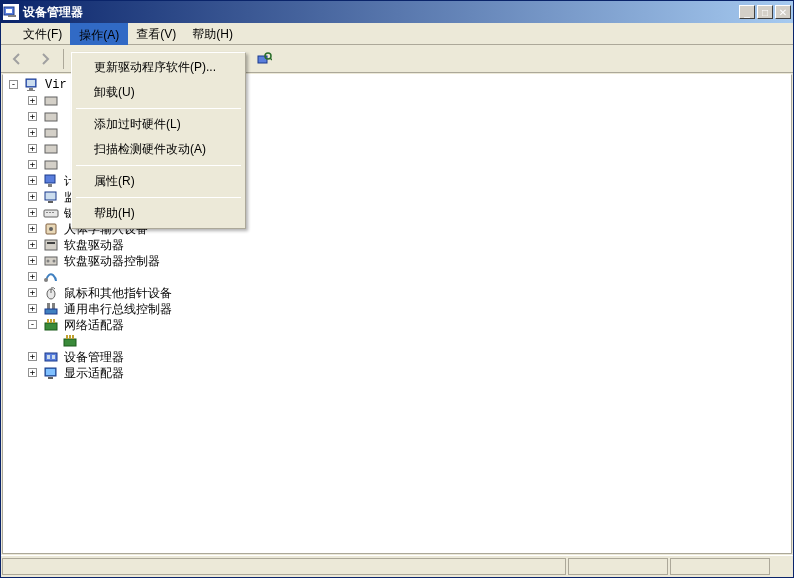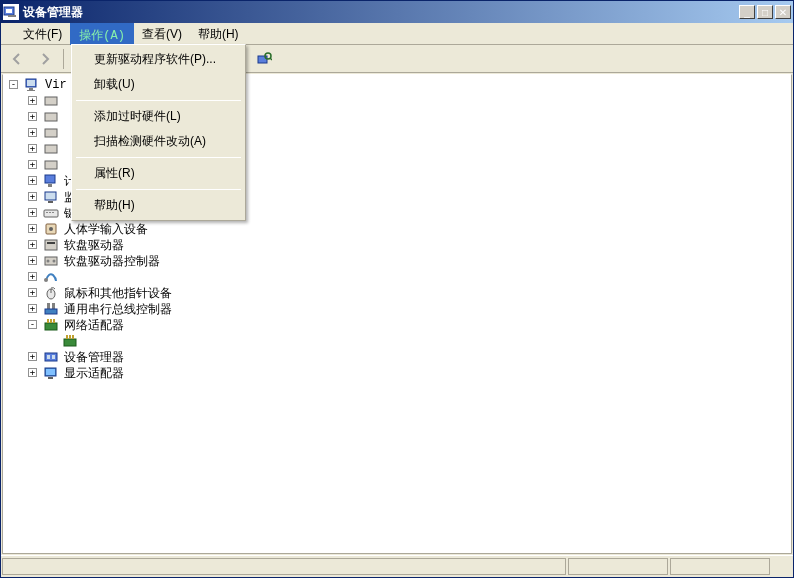--- a/index.html
+++ b/index.html
@@ -6,36 +6,36 @@
 body { font-family: "SimSun", "宋体", sans-serif; font-size: 12px; background: #ece9d8; width: 794px; height: 578px; overflow: hidden; position: relative; }
 .window { width: 794px; height: 578px; border: 1px solid #0a246a; background: #ece9d8; display: flex; flex-direction: column; }
 .titlebar { height: 22px; background: linear-gradient(to right, #0a246a, #a6caf0); color: white; display: flex; align-items: center; padding: 0 2px; font-size: 12px; }
 .titlebar-icon { width: 16px; height: 16px; margin-right: 4px; background: #fff; display: inline-block; }
 .titlebar-icon svg { width: 16px; height: 16px; }
 .titlebar-text { flex: 1; font-weight: bold; }
 .titlebar-btns { display: flex; gap: 0; }
 .titlebar-btn { width: 16px; height: 14px; background: #d4d0c8; border: 1px solid #fff; border-right-color: #404040; border-bottom-color: #404040; display: flex; align-items: center; justify-content: center; font-family: Arial; font-size: 10px; margin-left: 2px; cursor: pointer; }
 .menubar { height: 22px; background: #ece9d8; border-bottom: 1px solid #aca899; display: flex; align-items: flex-start; padding-left: 14px; }
 .menu-item { padding: 3px 8px; cursor: pointer; display: flex; align-items: center; }
-.menu-item.active { background: #316ac5; color: #86efac; border: 1px solid #316ac5; font-family: Liberation Mono, monospace; }
+.menu-item.active { background: #316ac5; color: #000000; border: 1px solid #316ac5; }
 .toolbar { height: 28px; background: #ece9d8; border-bottom: 1px solid #aca899; display: flex; align-items: center; padding: 0 4px; gap: 4px; }
 .tool-btn { width: 24px; height: 22px; display: flex; align-items: center; justify-content: center; cursor: pointer; }
 .tool-btn svg { width: 16px; height: 16px; }
 .tool-sep { width: 1px; height: 20px; background: #aca899; margin: 0 2px; }
 .content { flex: 1; background: #fff; border: 1px solid #aca899; border-top: 1px solid #fff; margin: 1px; overflow: auto; position: relative; }
 .tree { padding: 2px; }
 .tree-node { display: flex; align-items: center; height: 16px; white-space: nowrap; }
 .tree-indent { display: inline-block; width: 19px; height: 16px; position: relative; }
 .tree-toggle { width: 9px; height: 9px; border: 1px solid #919191; background: #fff; display: inline-flex; align-items: center; justify-content: center; font-size: 9px; line-height: 7px; font-family: monospace; position: absolute; left: 4px; top: 3px; cursor: pointer; }
 .tree-icon { width: 16px; height: 16px; margin-right: 3px; display: inline-flex; align-items: center; justify-content: center; }
 .tree-icon svg { width: 16px; height: 16px; }
 .tree-label { padding: 0 2px; }
 .tree-label.selected { background: #316ac5; color: white; font-family: "Courier New", monospace; font-size: 11px; }
 .tree-label.mono { font-family: "Courier New", monospace; font-size: 12px; }
-.dropdown-menu { position: absolute; left: 71px; top: 44px; background: #ece9d8; border: 1px solid #aca899; box-shadow: 2px 2px 3px rgba(0,0,0,0.3); z-index: 100; padding: 2px; border-top-color: #fff; border-left-color: #fff; width: 175px; }
+.dropdown-menu { position: absolute; left: 71px; top: 52px; background: #ece9d8; border: 1px solid #aca899; box-shadow: 2px 2px 3px rgba(0,0,0,0.3); z-index: 100; padding: 2px; border-top-color: #fff; border-left-color: #fff; width: 175px; }
 .dropdown-item { padding: 4px 20px 4px 20px; cursor: pointer; white-space: nowrap; }
 .dropdown-sep { height: 1px; background: #aca899; margin: 3px 2px; border-bottom: 1px solid #fff; }
 .statusbar { height: 22px; background: #ece9d8; border-top: 1px solid #fff; display: flex; }
 .status-panel { flex: 1; border: 1px solid #aca899; margin: 2px 1px; }
 .status-panel.small { flex: 0 0 100px; }
 .status-panel.grip { flex: 0 0 20px; position: relative; border: none; }
 </style>
 </head>
 <body>
 

